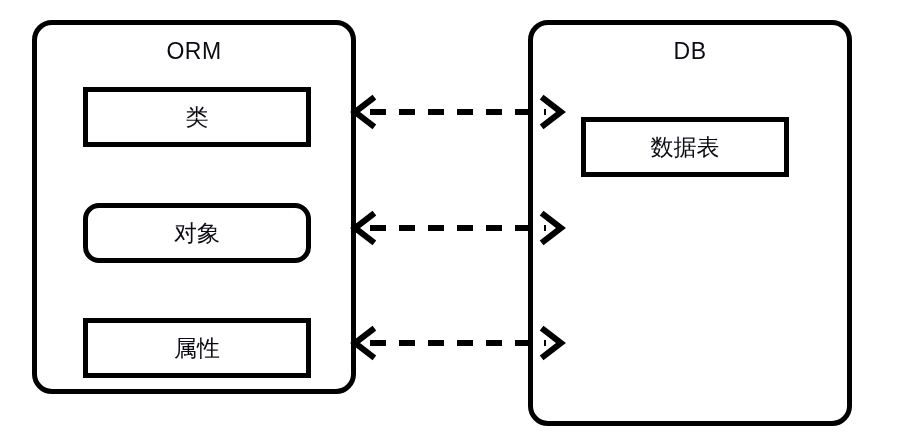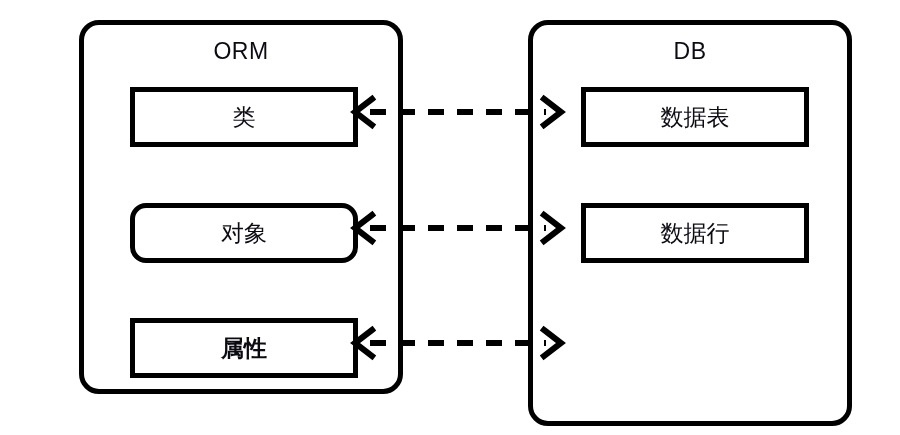--- a/index.html
+++ b/index.html
@@ -19,21 +19,21 @@
   }
 
   
   .container-box {
     position: absolute;
     box-sizing: border-box;
     border: 5px solid #000000;
     border-radius: 20px;
     background: #ffffff;
   }
-  #orm-container { left: 32px;  top: 20px; width: 324px; height: 374px; margin-left: 47px; }
+  #orm-container { left: 32px;  top: 20px; width: 324px; height: 374px; }
   #db-container  { left: 528px; top: 20px; width: 324px; height: 406px; }
 
   .container-title {
     position: absolute;
     left: 0;
     right: 0;
     top: 13px;
     text-align: center;
     font-size: 23px;
     line-height: 26px;
@@ -58,24 +58,24 @@
     line-height: 28px;
     color: #0b0b14;
     font-family: "DejaVu Sans", "Liberation Sans", sans-serif;
     white-space: nowrap;
   }
 
   
   #orm-container .inner-box { left: 46px; width: 228px; }
   #orm-box-0 { top: 62px; }
   #orm-box-1 { top: 178px; border-radius: 16px; }
-  #orm-box-2 { top: 293px; font-weight: bold; }
+  #orm-box-2 { top: 293px; }
 
   
-  #db-container .inner-box { left: 48px; width: 228px; }
+  #db-container .inner-box { left: 48px; width: 208px; margin-top: 30px; }
   #db-box-0 { top: 62px; }
   #db-box-1 { top: 178px; }
   #db-box-2 { top: 293px; }
 
   
   .connector {
     position: absolute;
     left: 348px;
     width: 220px;
     height: 40px;
@@ -120,23 +120,20 @@
     </div>
   </div>
 
   <div id="db-container" class="container-box">
     <div class="container-title">DB</div>
 
     <div id="db-box-0" class="inner-box">
       <span class="inner-box-label">数据表</span>
     </div>
 
-    <div id="db-box-1" class="inner-box">
-      <span class="inner-box-label">数据行</span>
-    </div>
 
   </div>
 
   <svg id="connector-0" class="connector" viewBox="0 0 220 40">
     <line x1="22" y1="20" x2="198" y2="20" stroke="#000000" stroke-width="6" stroke-dasharray="16 13"></line>
     <polyline points="24,7 7,20 24,33" fill="none" stroke="#000000" stroke-width="6" stroke-linecap="square"></polyline>
     <polyline points="196,7 213,20 196,33" fill="none" stroke="#000000" stroke-width="6" stroke-linecap="square"></polyline>
   </svg>
 
   <svg id="connector-1" class="connector" viewBox="0 0 220 40">

